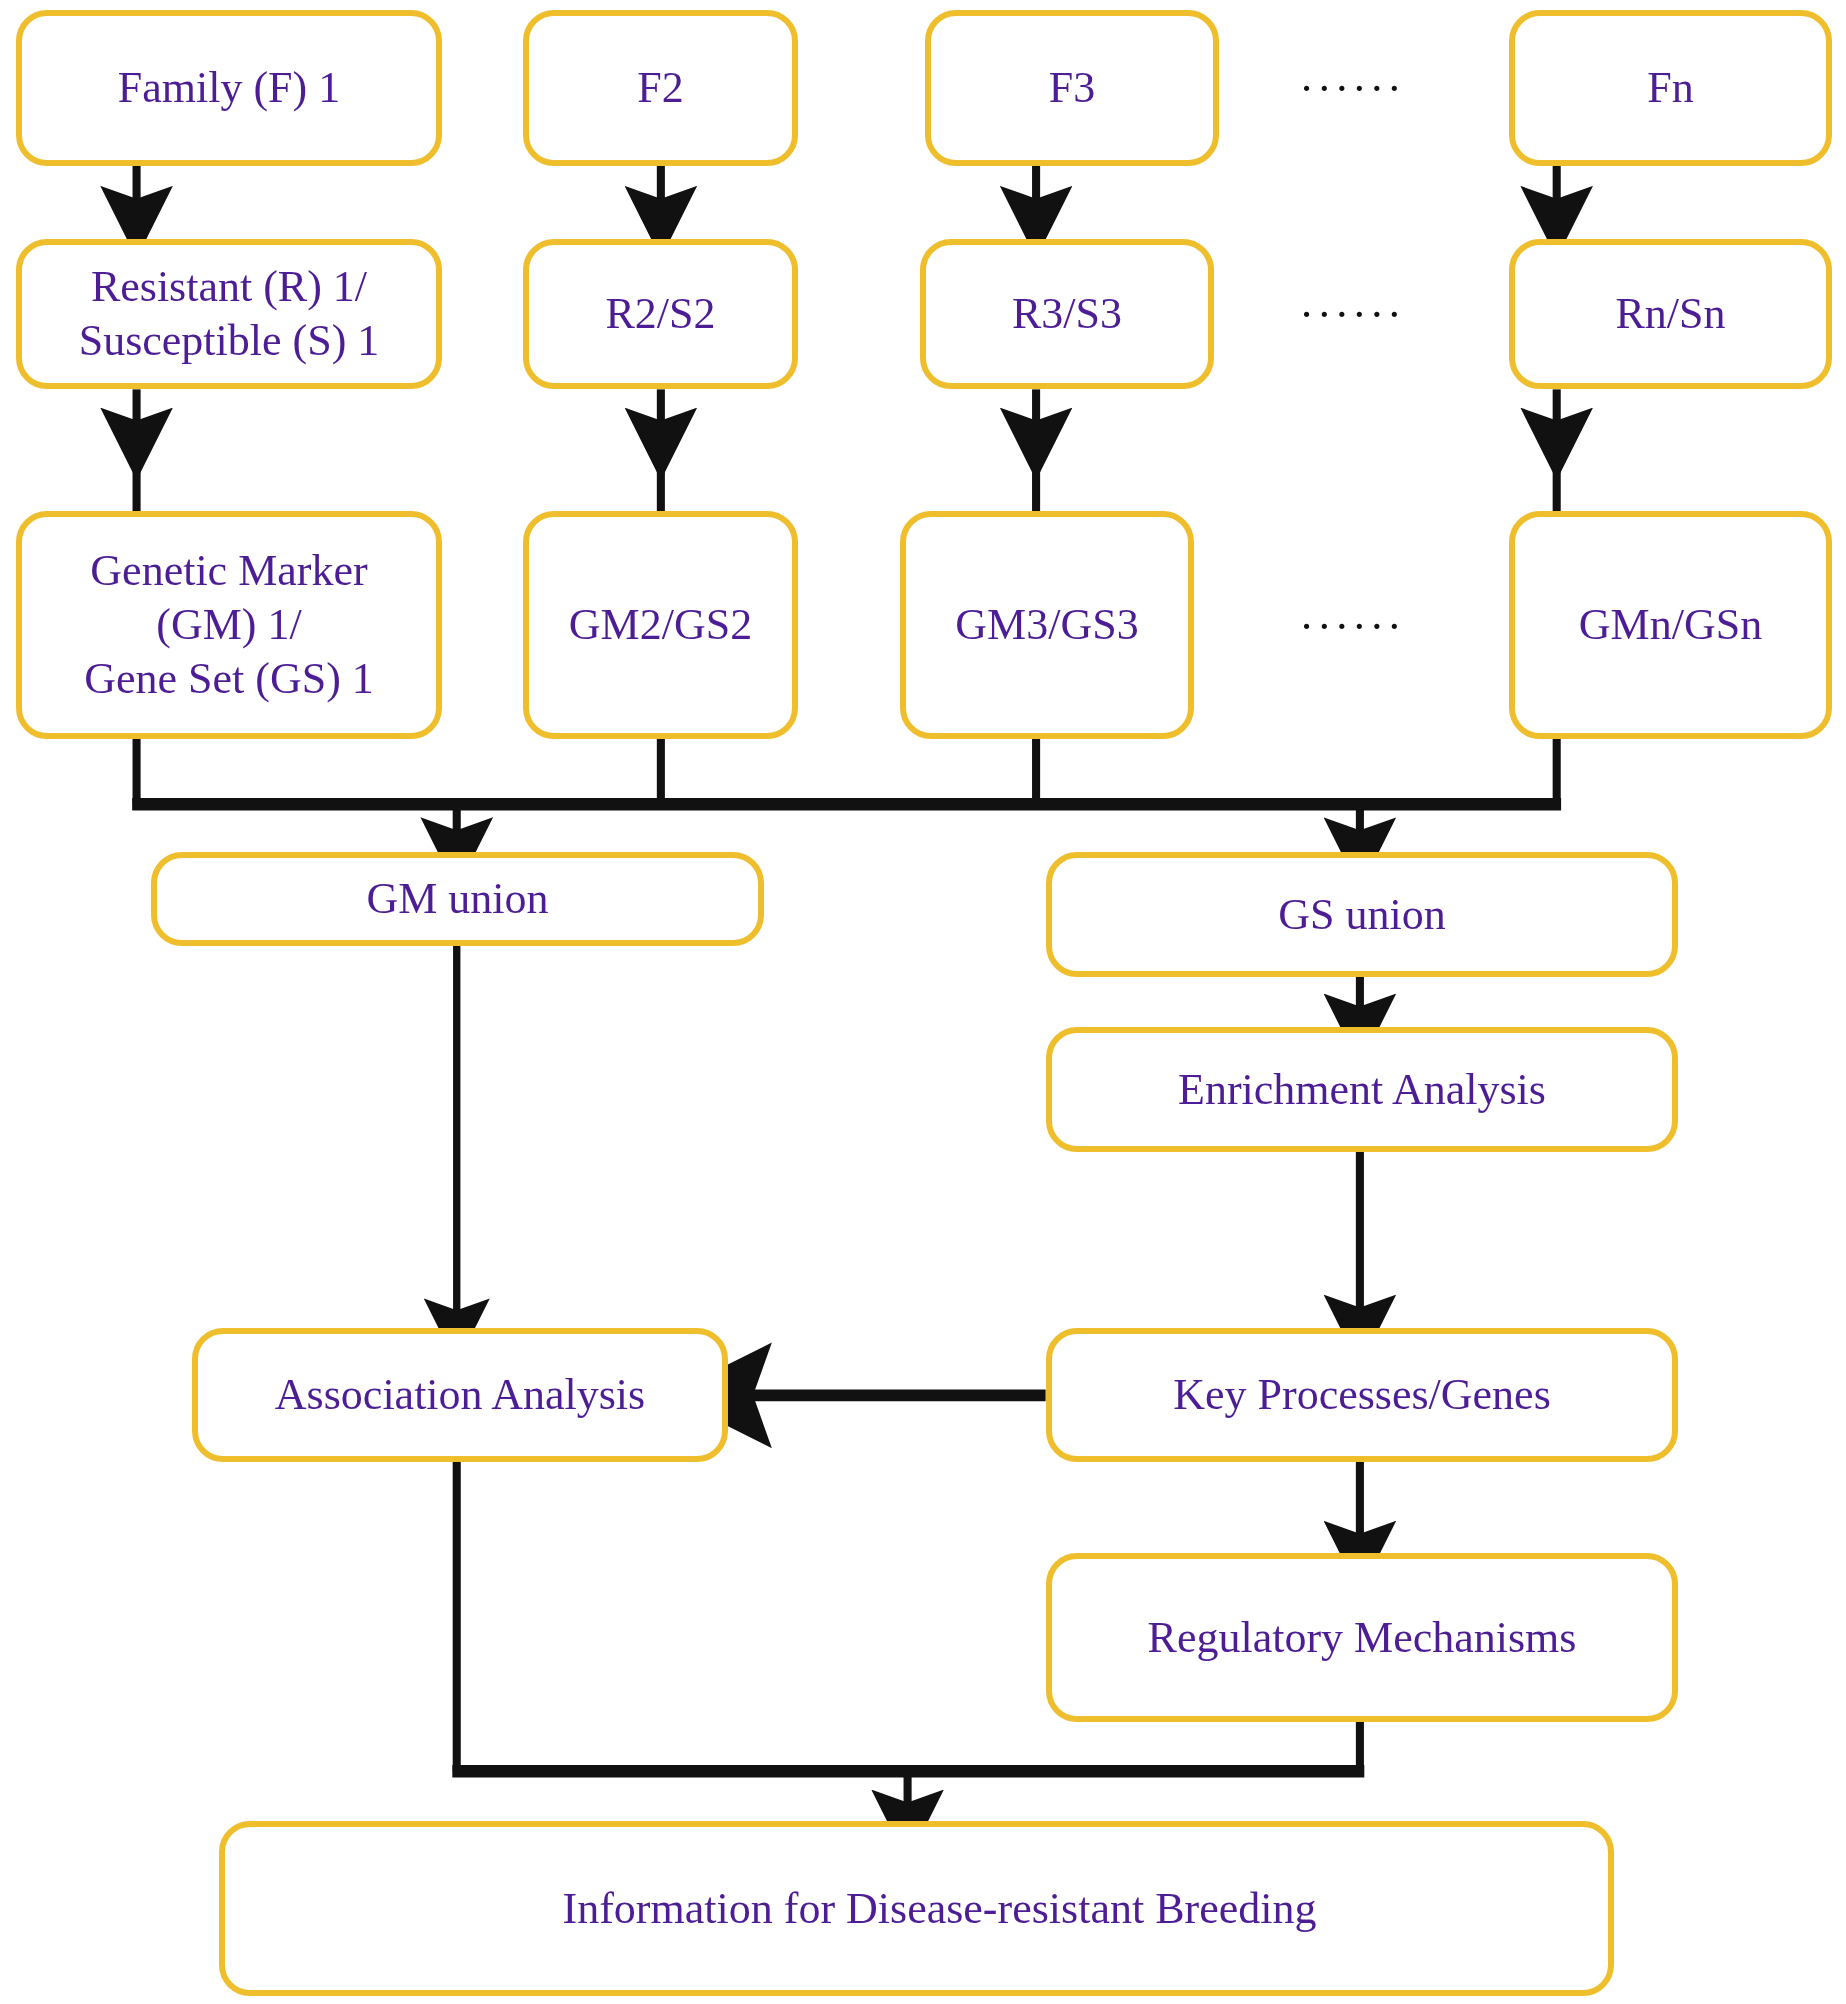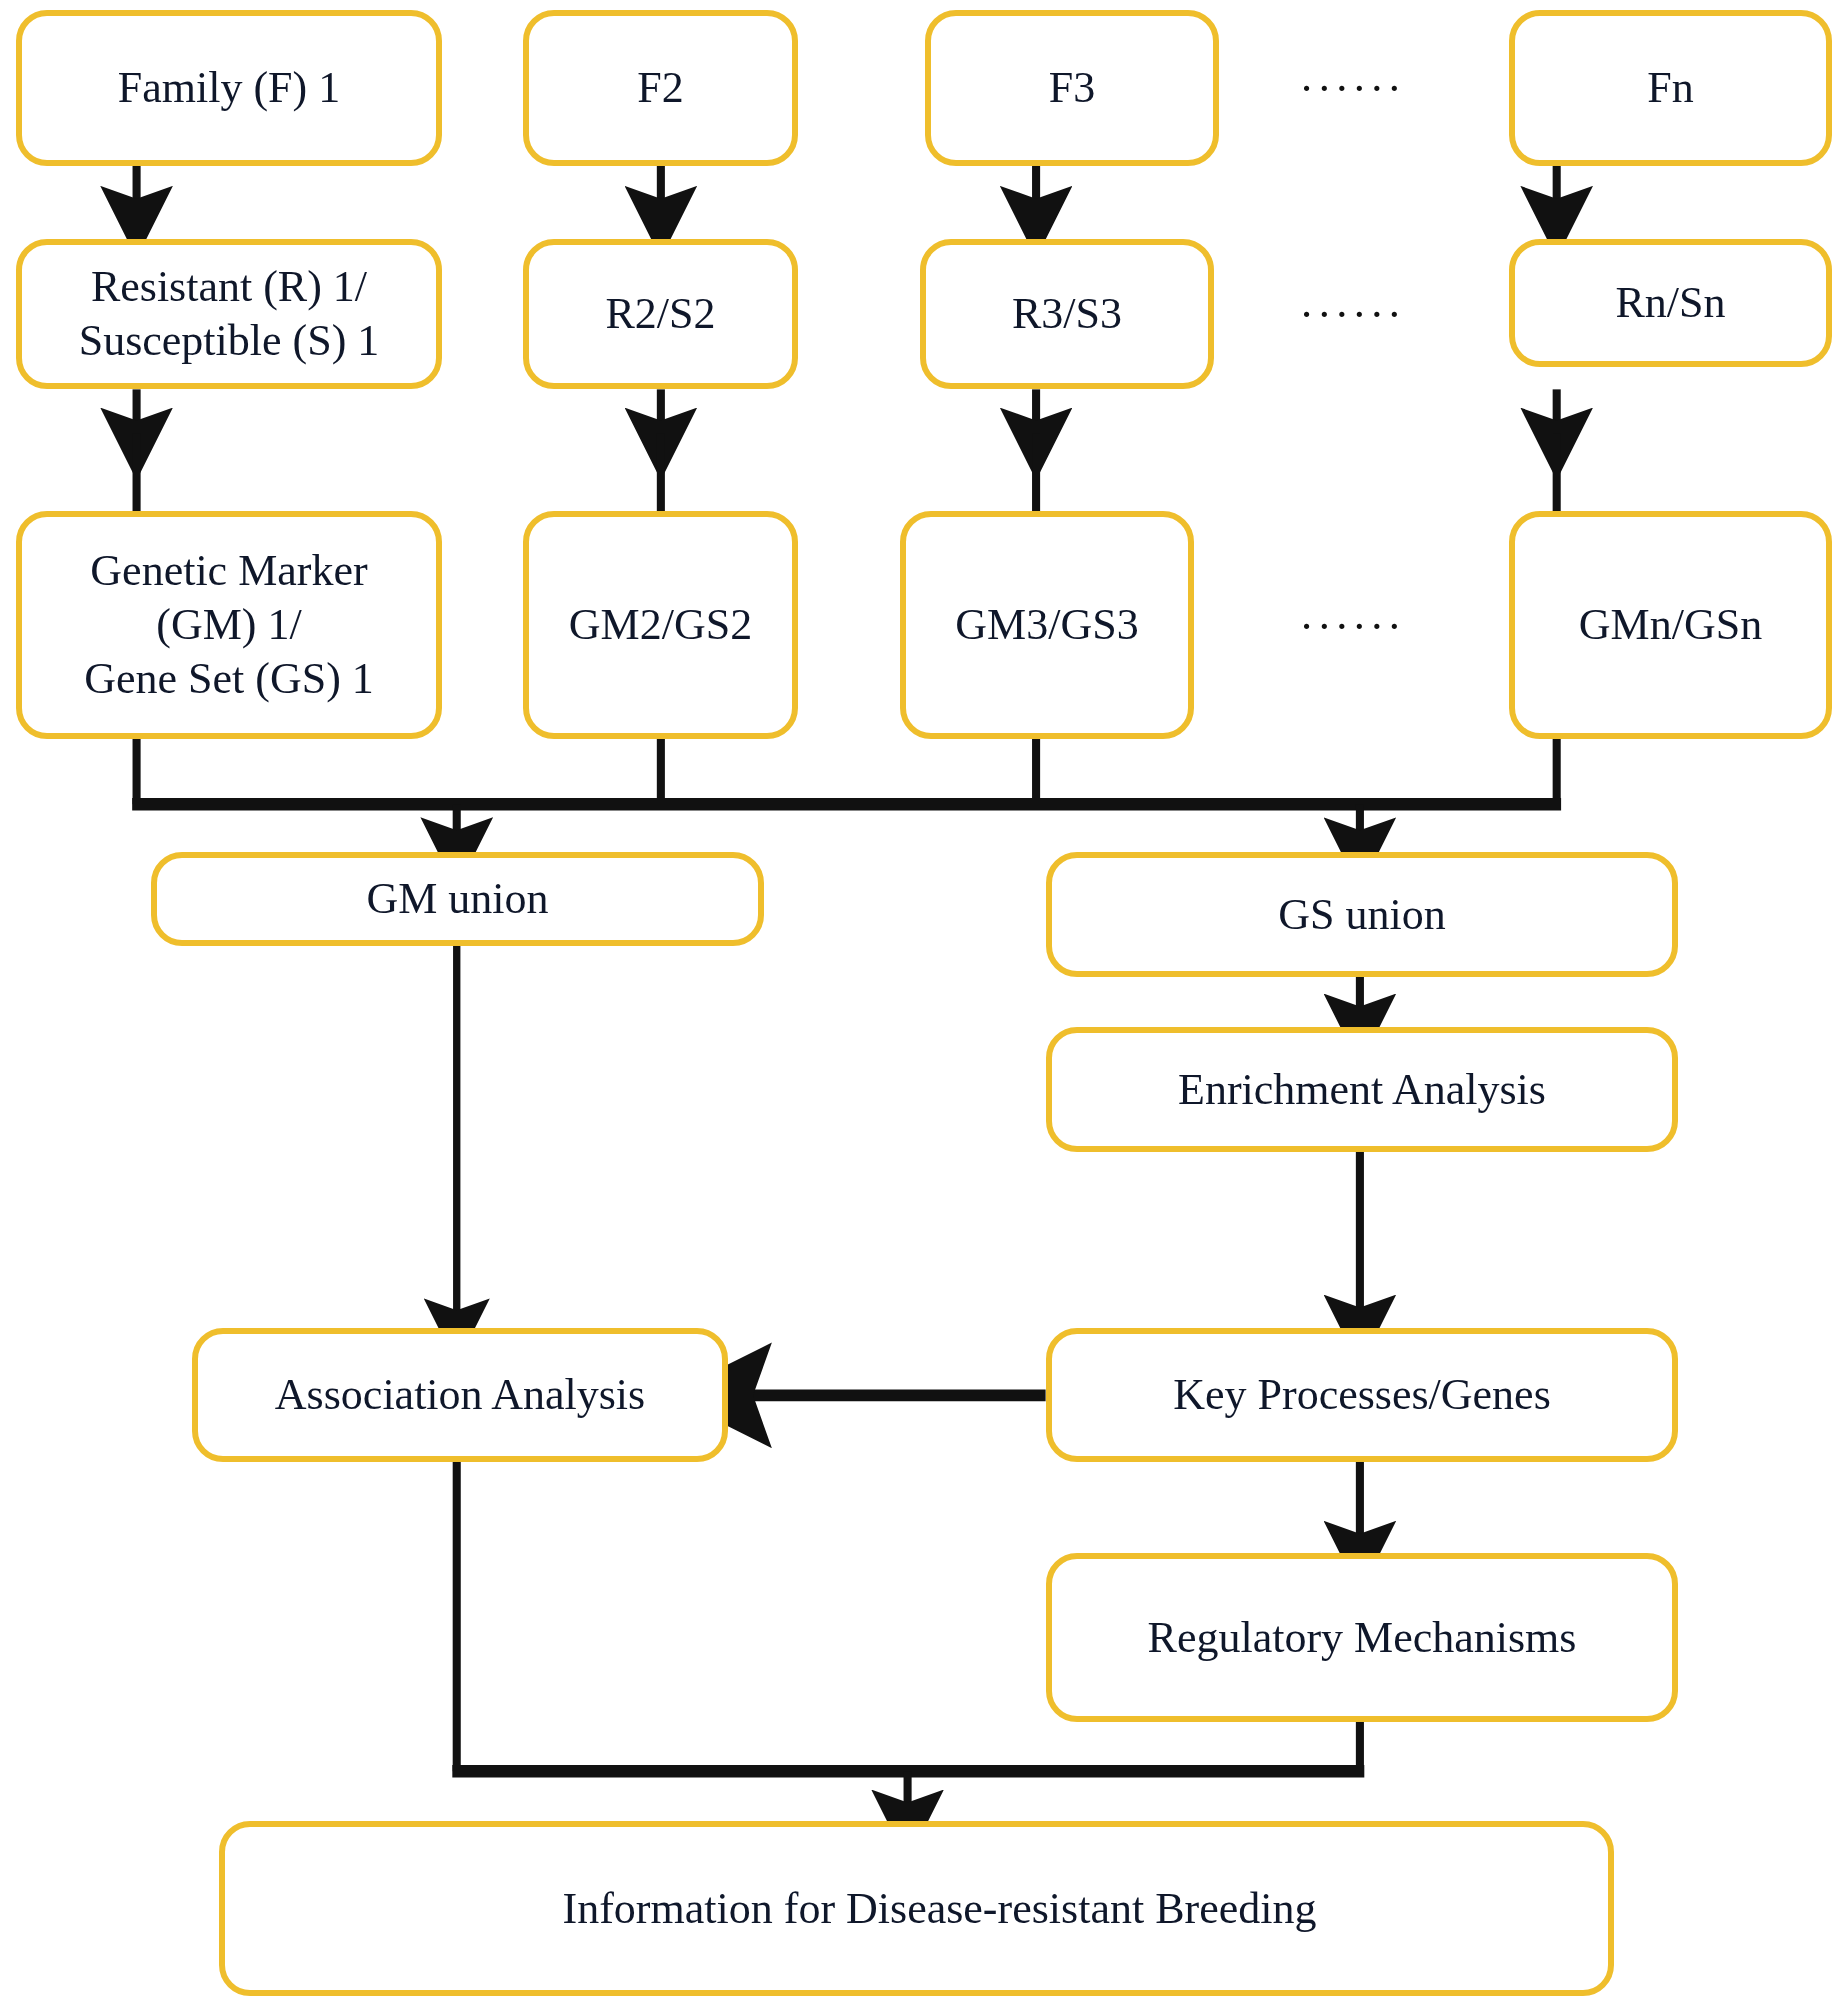--- a/index.html
+++ b/index.html
@@ -18,21 +18,21 @@
   .node {
     position: absolute;
     box-sizing: border-box;
     border: 6.6px solid #EFBE2C;
     border-radius: 31px;
     background: #ffffff;
     display: flex;
     align-items: center;
     justify-content: center;
     text-align: center;
-    color: #0f172a;
+    color: #4c1d95;
     line-height: 1.22;
     white-space: pre-line;
     font-family: "Liberation Serif", "DejaVu Serif", serif;
   }
   .node.big   { font-size: 44px; }
   .dots {
     position: absolute;
     color: #111111;
     font-size: 44px;
     letter-spacing: 2.9px;
@@ -129,21 +129,21 @@
     <span>Resistant (R) 1/
 Susceptible (S) 1</span>
   </div>
   <div class="node big" style="left:523px; top:239px; width:275px; height:150px;">
     <span>R2/S2</span>
   </div>
   <div class="node big" style="left:920px; top:239px; width:294px; height:150px;">
     <span>R3/S3</span>
   </div>
   <div class="dots" style="left:1271px; top:292px; width:162px; height:44px;">······</div>
-  <div class="node big" style="left:1509px; top:239px; width:323px; height:128px;">
+  <div class="node big" style="left:1509px; top:239px; width:323px; height:150px;">
     <span>Rn/Sn</span>
   </div>
 
   <div class="node big" style="left:16px; top:511px; width:426px; height:228px;">
     <span>Genetic Marker
 (GM) 1/
 Gene Set (GS) 1</span>
   </div>
   <div class="node big" style="left:523px; top:511px; width:275px; height:228px;">
     <span>GM2/GS2</span>

